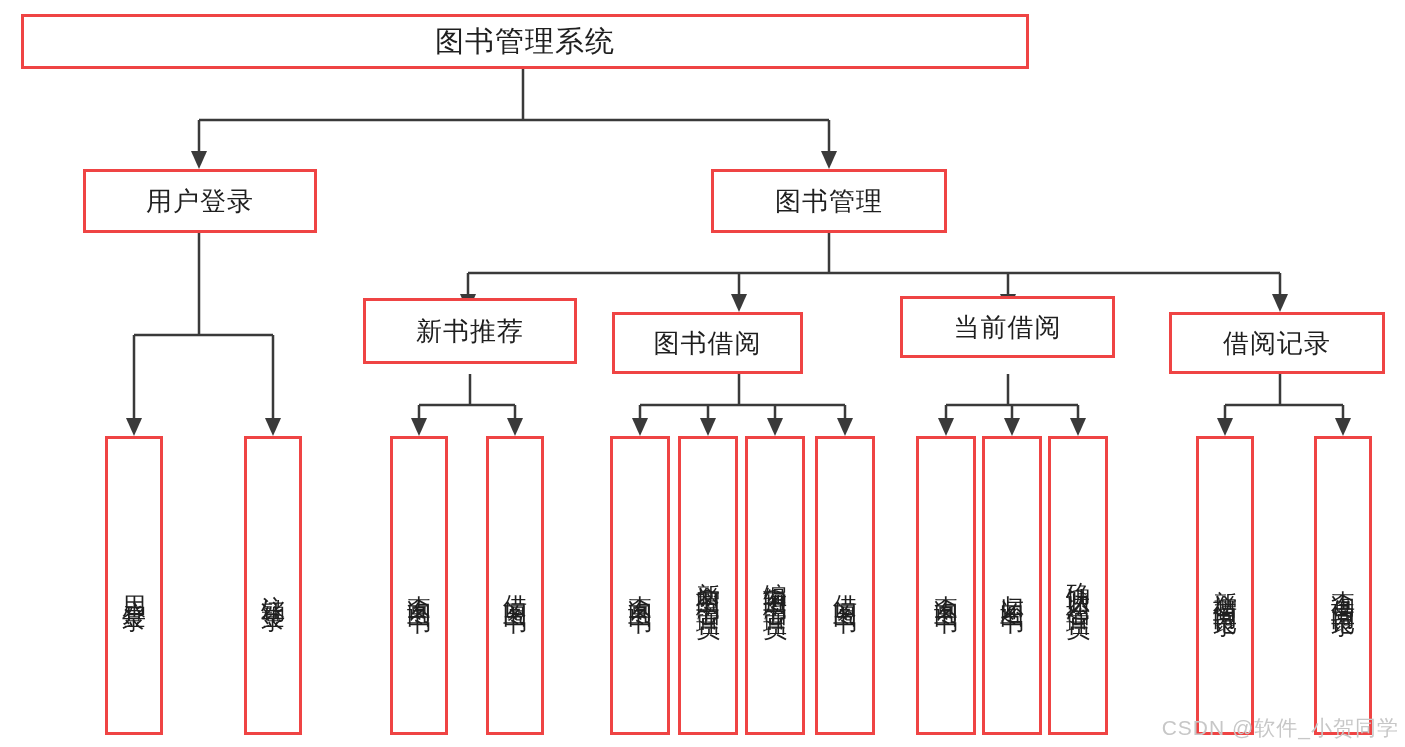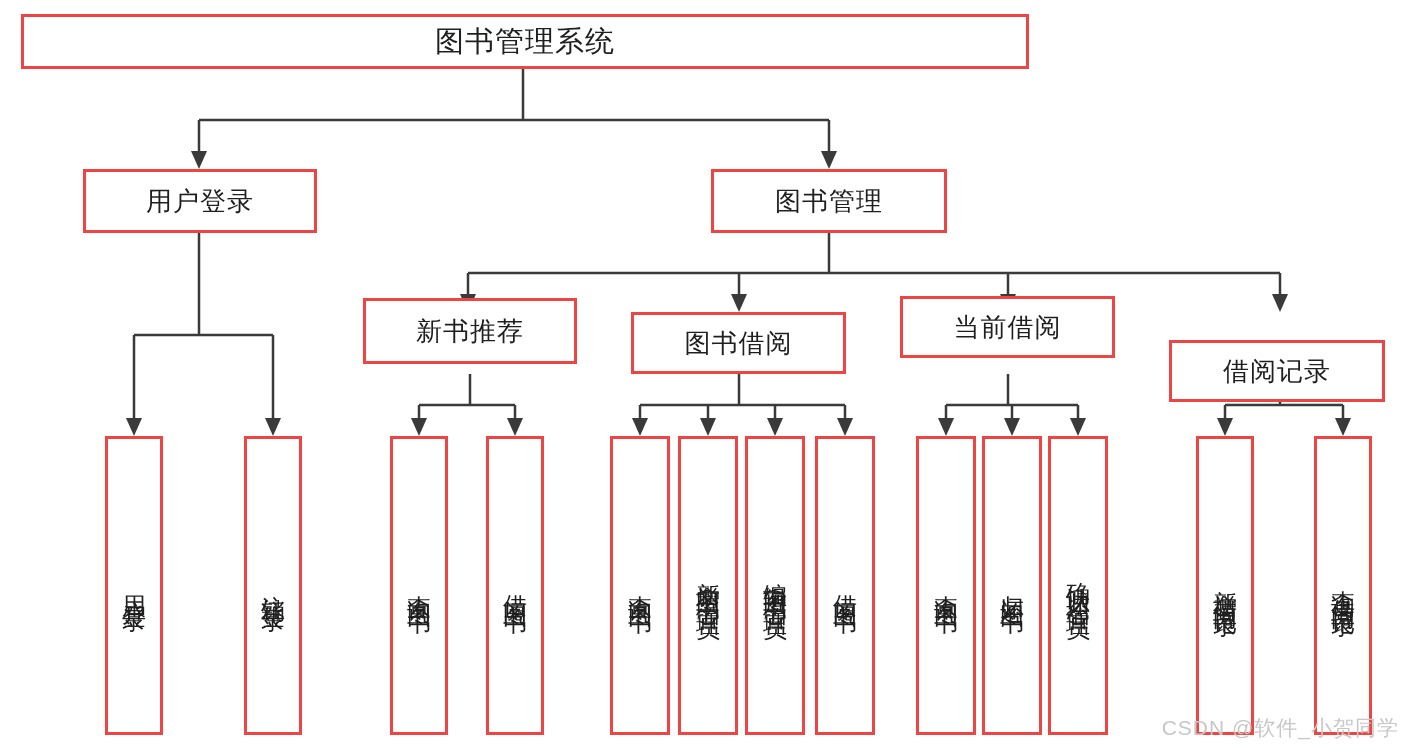--- a/index.html
+++ b/index.html
@@ -37,23 +37,23 @@
     letter-spacing: 1px;
   }
   .hnode {
     font-size: 26px;
     letter-spacing: 1px;
   }
   #n-login  { left: 83px;  top: 169px; width: 234px; height: 64px; }
   #n-manage { left: 711px; top: 169px; width: 236px; height: 64px; text-align: right; }
 
   #n-l3-0 { left: 363px;  top: 298px; width: 214px; height: 66px; }
-  #n-l3-1 { left: 631px;  top: 312px; width: 215px; height: 62px; }
+  #n-l3-1 { left: 612px;  top: 312px; width: 191px; height: 62px; }
   #n-l3-2 { left: 900px;  top: 296px; width: 215px; height: 62px; }
-  #n-l3-3 { left: 1169px; top: 312px; width: 216px; height: 62px; margin-top: 28px; }
+  #n-l3-3 { left: 1169px; top: 312px; width: 216px; height: 62px; }
 
   .vnode {
     top: 436px;
     height: 299px;
   }
   .vnode span {
     writing-mode: vertical-rl;
     text-orientation: mixed;
     font-size: 24px;
     letter-spacing: 5px;

